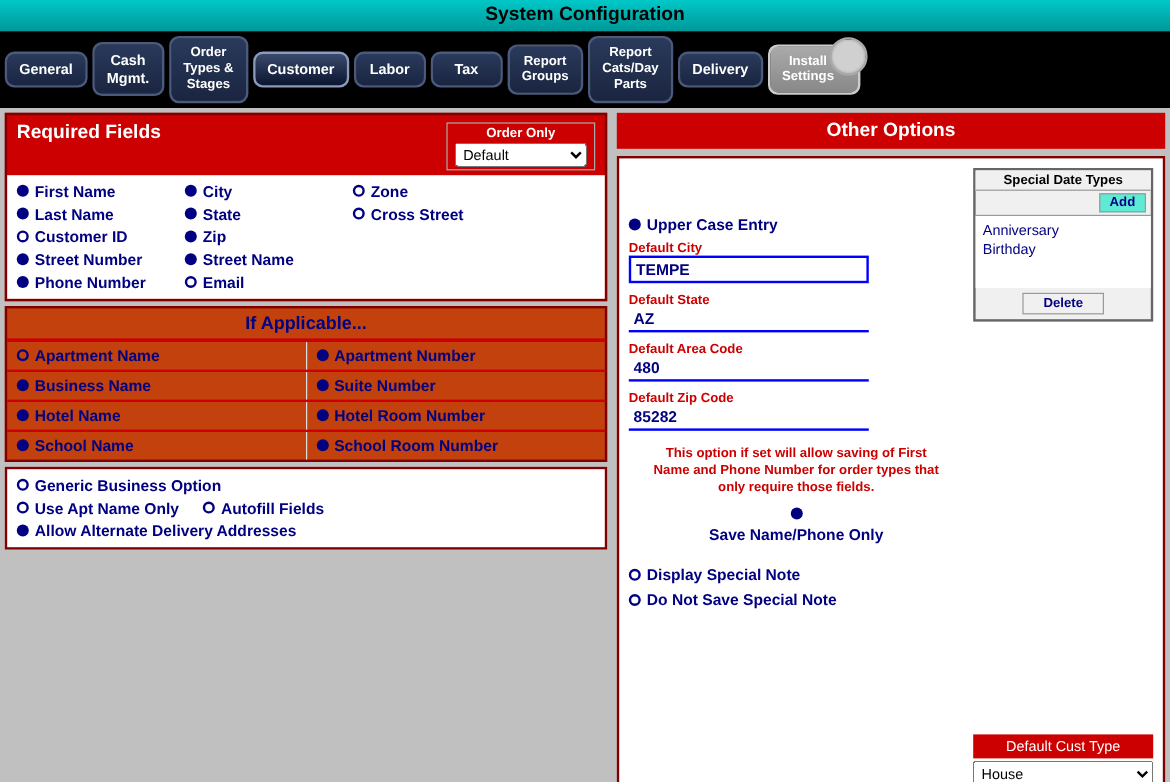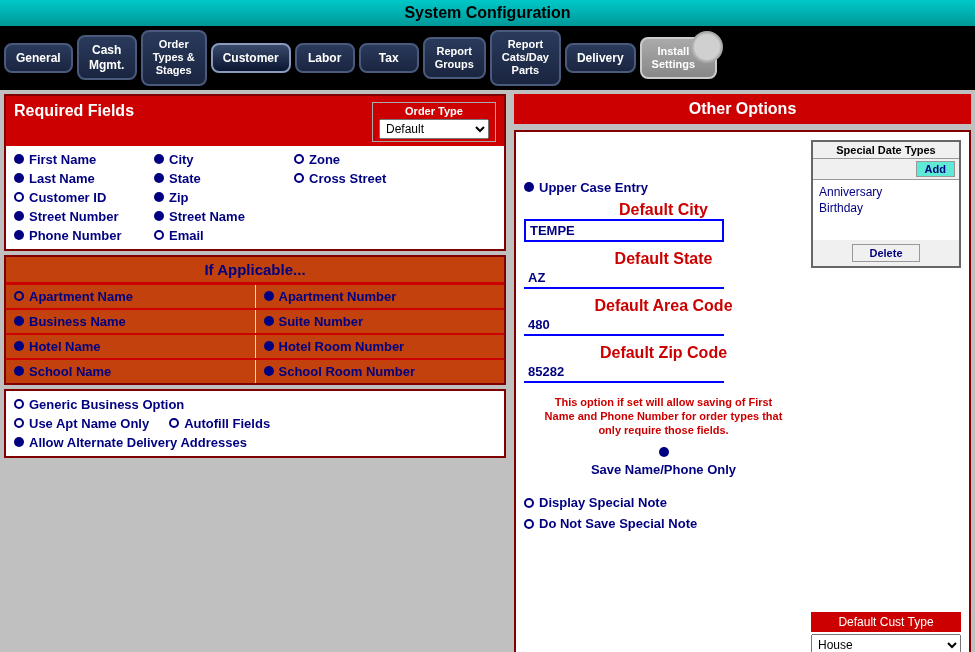--- a/index.html
+++ b/index.html
@@ -333,24 +333,23 @@
       color: #000080;
     }
 
     .field-group {
       display: flex;
       flex-direction: column;
       margin-bottom: 2px;
     }
 
     .field-label {
-      font-size: 16px;
+      font-size: 11px;
       font-weight: bold;
       color: #cc0000;
-      text-align: center;
     }
 
     .field-input {
       border: none;
       border-bottom: 2px solid #666;
       font-size: 13px;
       color: #000080;
       font-weight: bold;
       padding: 1px 2px;
       background: transparent;
@@ -436,21 +435,21 @@
 </div>
 
 <div class="main-content">
 
   <div class="left-panel">
 
     <div class="required-fields-box">
       <div class="rf-header-row">
         <span class="rf-title">Required Fields</span>
         <div class="order-type-group">
-          <span class="order-type-label">Order Type</span>
+          <span class="order-type-label">Order Only</span>
           <select class="order-type-select">
             <option>Default</option>
           </select>
         </div>
       </div>
       <div class="rf-inner">
 
         <div class="rf-col">
           <div class="field-item">
             <span class="dot-filled"></span>

